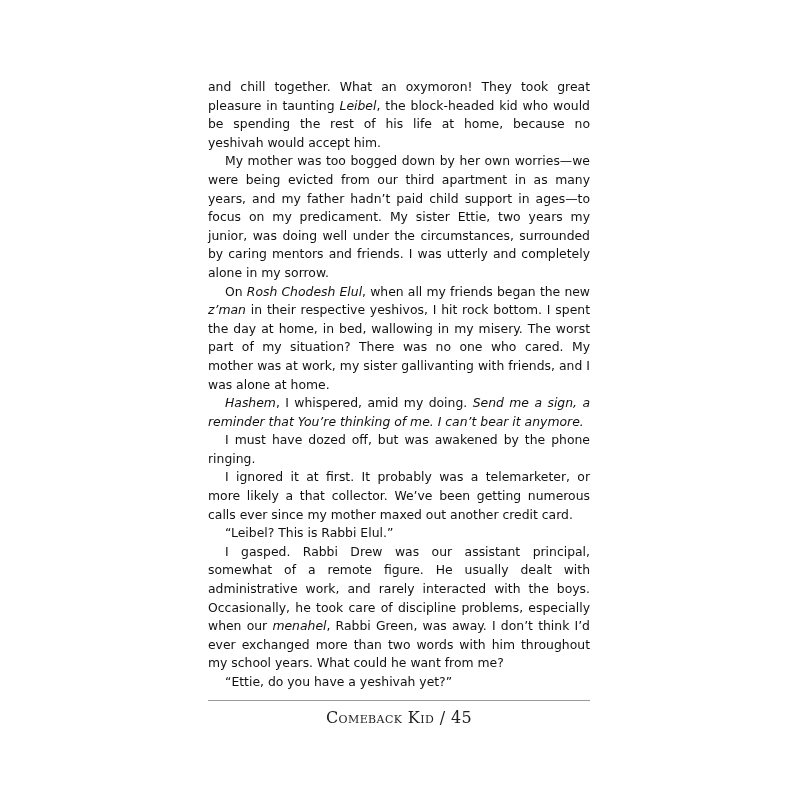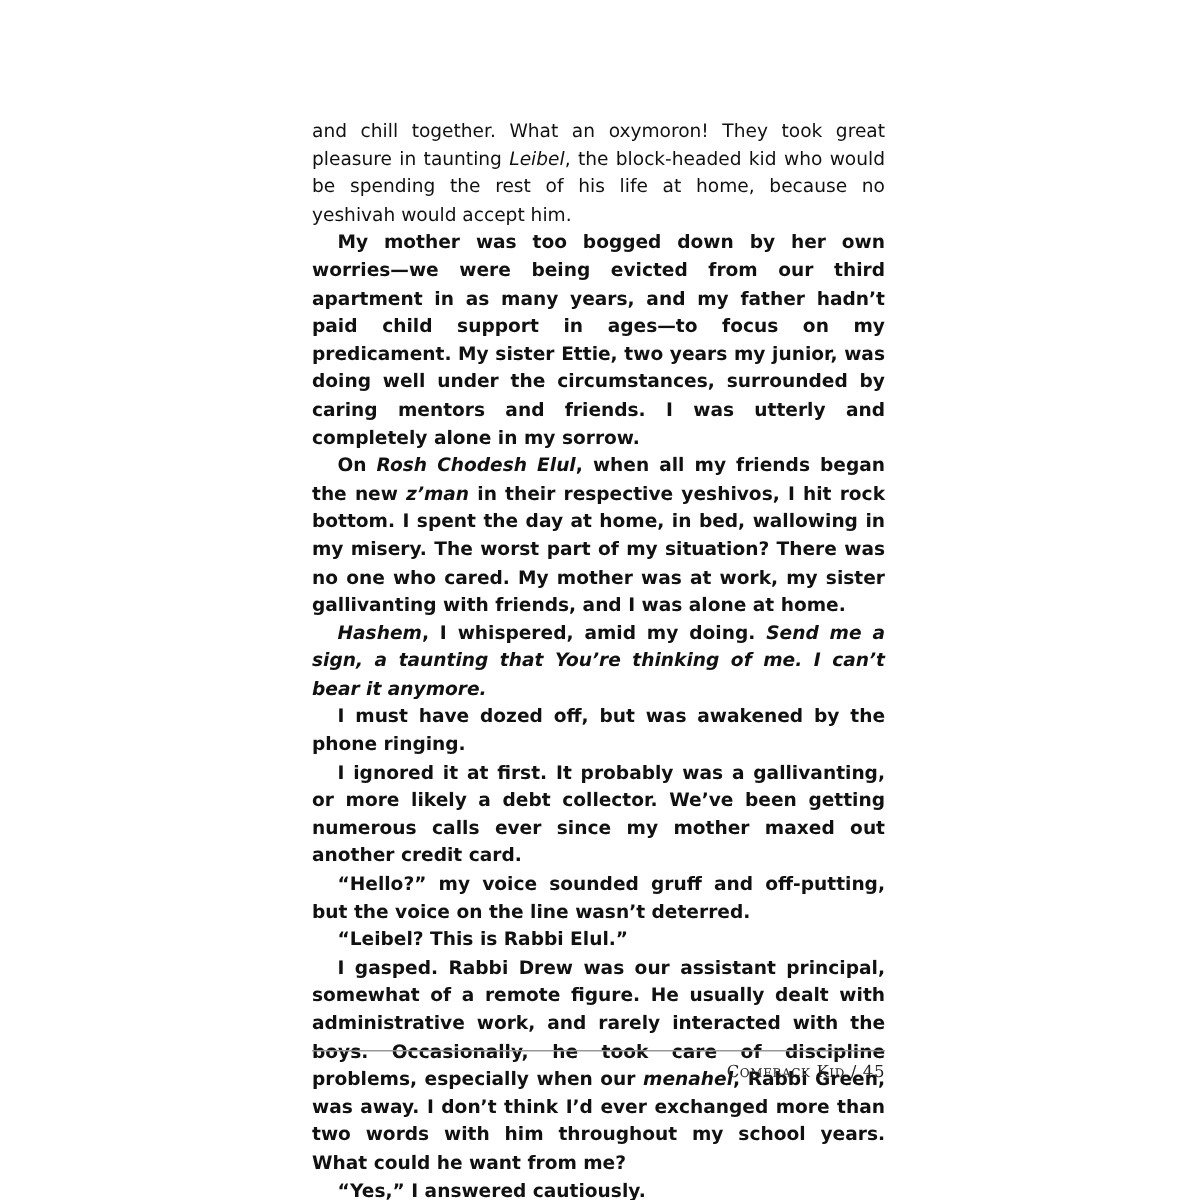--- a/index.html
+++ b/index.html
@@ -31,63 +31,60 @@
     font-family: "DejaVu Sans", sans-serif;
     font-size: 12.4px;
     line-height: 18.6px;
     text-align: justify;
     text-justify: inter-word;
     color: #111111;
     hyphens: manual;
   }
   p.indent {
     text-indent: 17px;
-    font-weight: bold;
   }
   .footer {
     position: absolute;
     left: 208px;
     top: 700px;
     width: 382px;
   }
   .footer-rule {
     width: 100%;
     height: 1px;
     background: #999999;
     margin-bottom: 7px;
   }
   .footer-line {
-    text-align: right;
+    text-align: center;
     font-family: "DejaVu Serif", serif;
-    font-size: 11px;
+    font-size: 16px;
     font-variant: small-caps;
     letter-spacing: 0.4px;
     color: #222222;
   }
   .footer-line .folio {
     font-variant: normal;
   }
   i, em { font-style: italic; }
 </style>
 </head>
 <body>
 
 <div class="page">
 
   <div class="text-column">
       <p class="para"><span>and chill together. What an oxymoron! They took great pleasure in taunting </span><em>Leibel</em><span>, the block-headed kid who would be spending the rest of his life at home, because no yeshivah would accept him.</span></p>
       <p class="para indent"><span>My mother was too bogged down by her own worries—we were being evicted from our third apartment in as many years, and my father hadn’t paid child support in ages—to focus on my predicament. My sister Ettie, two years my junior, was doing well under the circumstances, surrounded by caring mentors and friends. I was utterly and completely alone in my sorrow.</span></p>
       <p class="para indent"><span>On </span><em>Rosh Chodesh Elul</em><span>, when all my friends began the new </span><em>z’man</em><span> in their respective yeshivos, I hit rock bottom. I spent the day at home, in bed, wallowing in my misery. The worst part of my situation? There was no one who cared. My mother was at work, my sister gallivanting with friends, and I was alone at home.</span></p>
-      <p class="para indent"><em>Hashem</em><span>, I whispered, amid my doing. </span><em>Send me a sign, a taunting that You’re thinking of me. I can’t bear it anymore.</em></p>
+      <p class="para indent"><em>Hashem</em><span>, I whispered, amid my doing. </span><em>Send me a sign, a reminder that You’re thinking of me. I can’t bear it anymore.</em></p>
       <p class="para indent"><span>I must have dozed off, but was awakened by the phone ringing.</span></p>
-      <p class="para indent"><span>I ignored it at first. It probably was a gallivanting, or more likely a debt collector. We’ve been getting numerous calls ever since my mother maxed out another credit card.</span></p>
-      <p class="para indent"><span>“Hello?” my voice sounded gruff and off-putting, but the voice on the line wasn’t deterred.</span></p>
+      <p class="para indent"><span>I ignored it at first. It probably was a telemarketer, or more likely a that collector. We’ve been getting numerous calls ever since my mother maxed out another credit card.</span></p>
       <p class="para indent"><span>“Leibel? This is Rabbi Elul.”</span></p>
       <p class="para indent"><span>I gasped. Rabbi Drew was our assistant principal, somewhat of a remote figure. He usually dealt with administrative work, and rarely interacted with the boys. Occasionally, he took care of discipline problems, especially when our </span><em>menahel</em><span>, Rabbi Green, was away. I don’t think I’d ever exchanged more than two words with him throughout my school years. What could he want from me?</span></p>
-      <p class="para indent"><span>“Yes,” I answered cautiously.</span></p>
       <p class="para indent"><span>“Ettie, do you have a yeshivah yet?”</span></p>
     </div>
 
   <div class="footer">
     <div class="footer-rule"></div>
     <div class="footer-line">
       <span>Comeback Kid</span><span> / </span><span class="folio">45</span>
     </div>
   </div>
 

